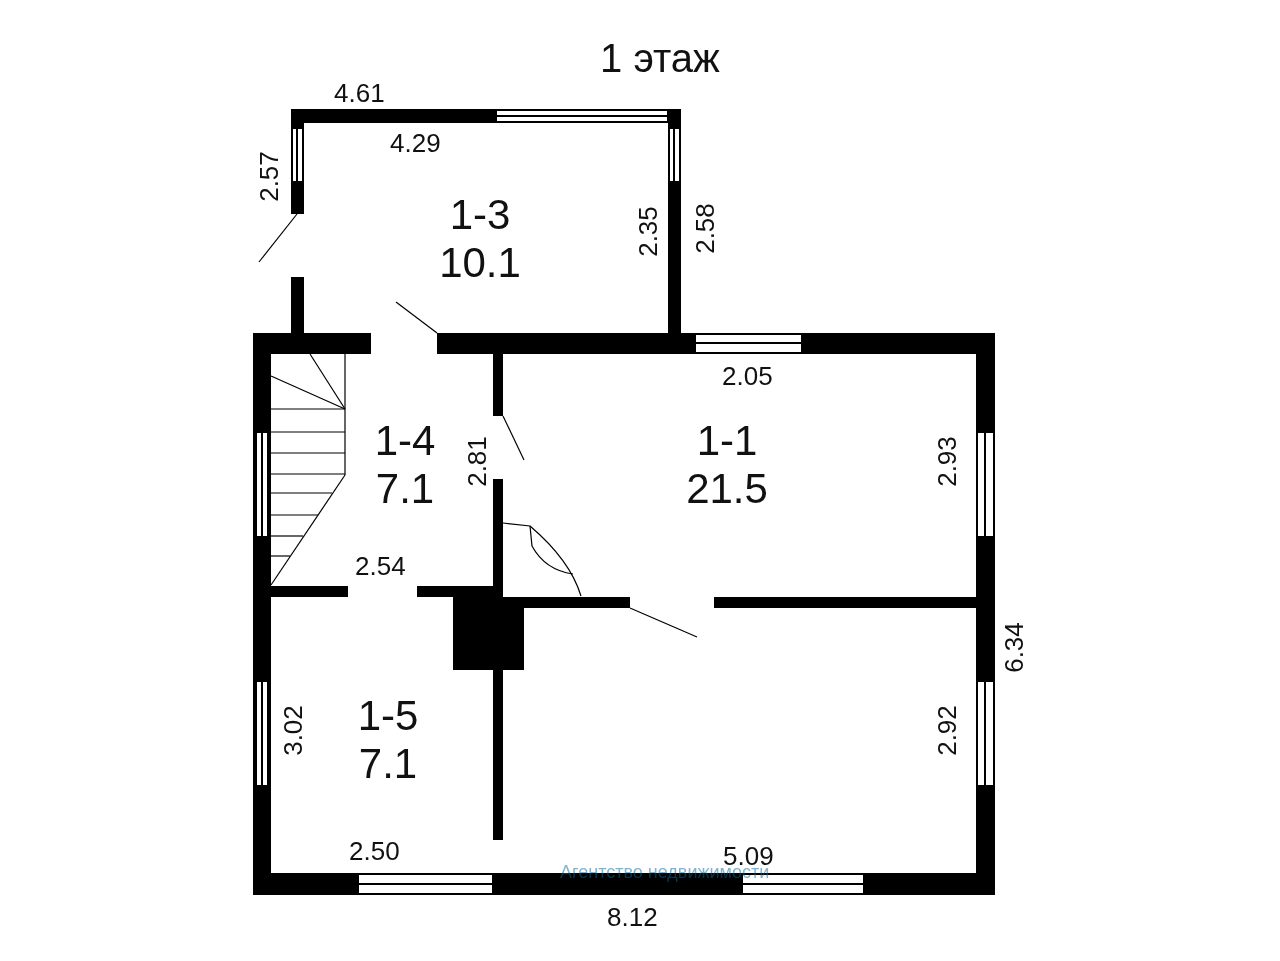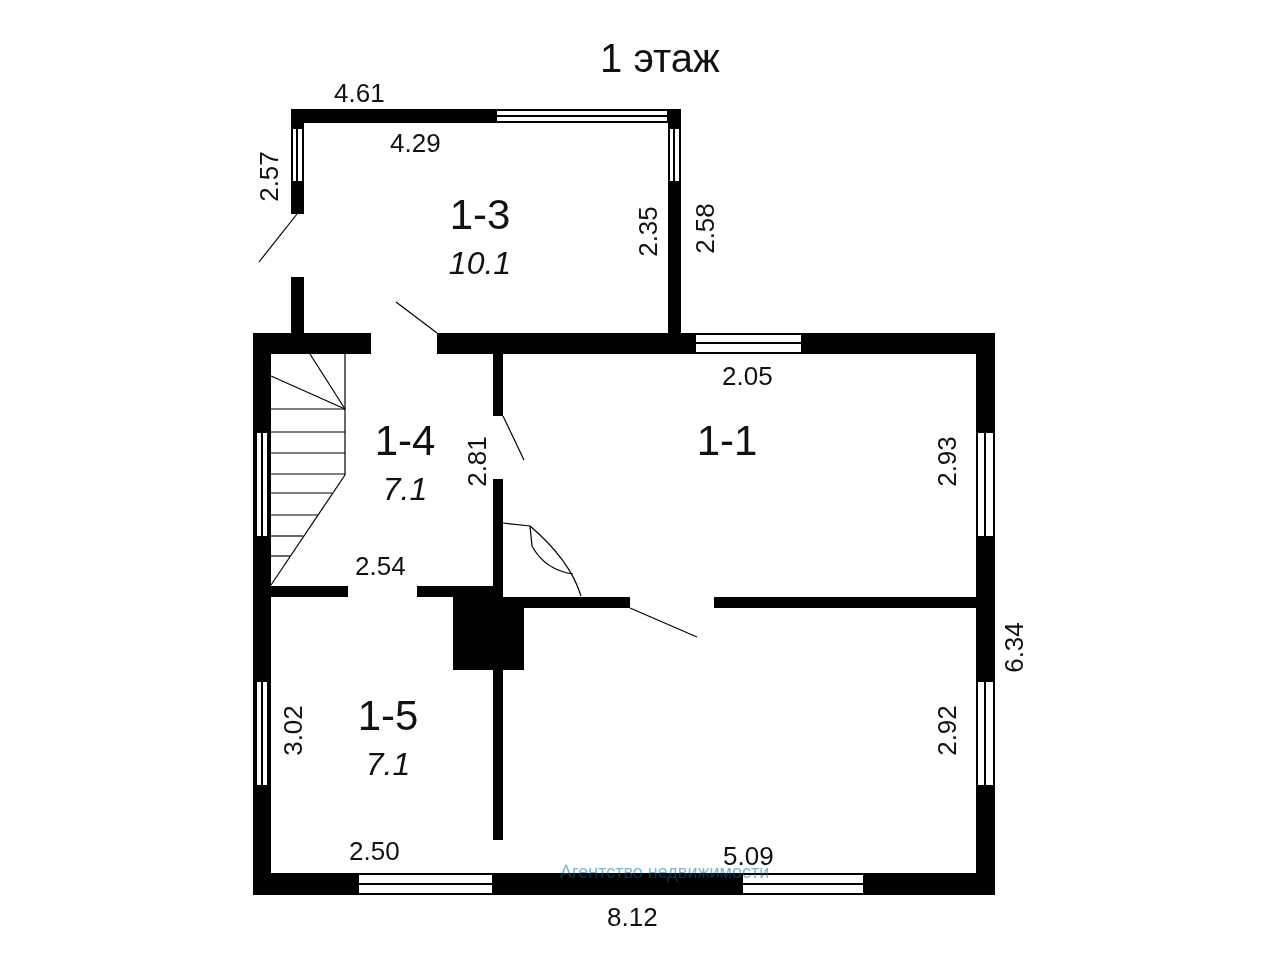--- a/index.html
+++ b/index.html
@@ -3,21 +3,21 @@
   <meta charset="utf-8">
   <style>
     html, body { margin: 0; padding: 0; background: #ffffff; }
     body { width: 1280px; height: 961px; position: relative; overflow: hidden; font-family: "Liberation Sans", "DejaVu Sans", sans-serif; }
     .plan { position: absolute; left: 0; top: 0; width: 1280px; height: 961px; }
     .title { position: absolute; left: 0; top: 36px; width: 1320px; text-align: center; font-size: 40px; color: #111; }
     .lbl { position: absolute; font-size: 26px; color: #111; white-space: nowrap; }
     .rot { transform: rotate(-90deg); transform-origin: center center; }
     .room { position: absolute; text-align: center; color: #111; }
     .room .id { font-size: 42px; line-height: 46px; display: block; }
-    .room .area { font-size: 32px; line-height: 50px; display: block; font-style: italic; }
+    .room .area { font-size: 42px; line-height: 50px; display: block; }
     .wm { position: absolute; left: 560px; top: 862px; font-size: 18px; color: #0369a1; opacity: 0.5; }
   </style>
 </head>
 <body>
 
 <svg class="plan" width="1280" height="961" viewBox="0 0 1280 961">
   <g fill="#000">
 
     <rect x="291" y="109" width="390" height="14"></rect>
     <rect x="291" y="109" width="13" height="105"></rect>
@@ -102,20 +102,21 @@
 <div class="room" style="left:345px; top:418px; width:120px;">
   <span class="id">1-4</span>
   <span class="area">7.1</span>
 </div>
 <div class="room" style="left:328px; top:693px; width:120px;">
   <span class="id">1-5</span>
   <span class="area">7.1</span>
 </div>
 <div class="room" style="left:652px; top:418px; width:150px;">
   <span class="id">1-1</span>
+  <span class="area">21.5</span>
 </div>
 <div class="room" style="left:652px; top:700px; width:150px;">
 </div>
 
 <div class="lbl" style="left:334px; top:78px;">4.61</div>
 <div class="lbl" style="left:390px; top:128px;">4.29</div>
 <div class="lbl" style="left:722px; top:361px;">2.05</div>
 <div class="lbl" style="left:355px; top:551px;">2.54</div>
 <div class="lbl" style="left:349px; top:836px;">2.50</div>
 <div class="lbl" style="left:723px; top:841px;">5.09</div>

